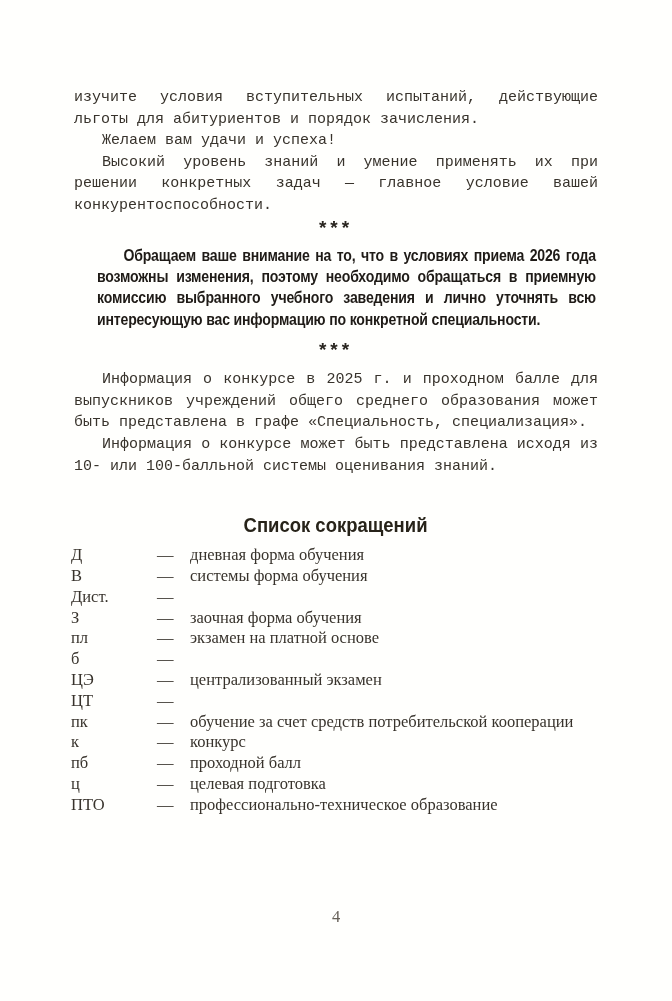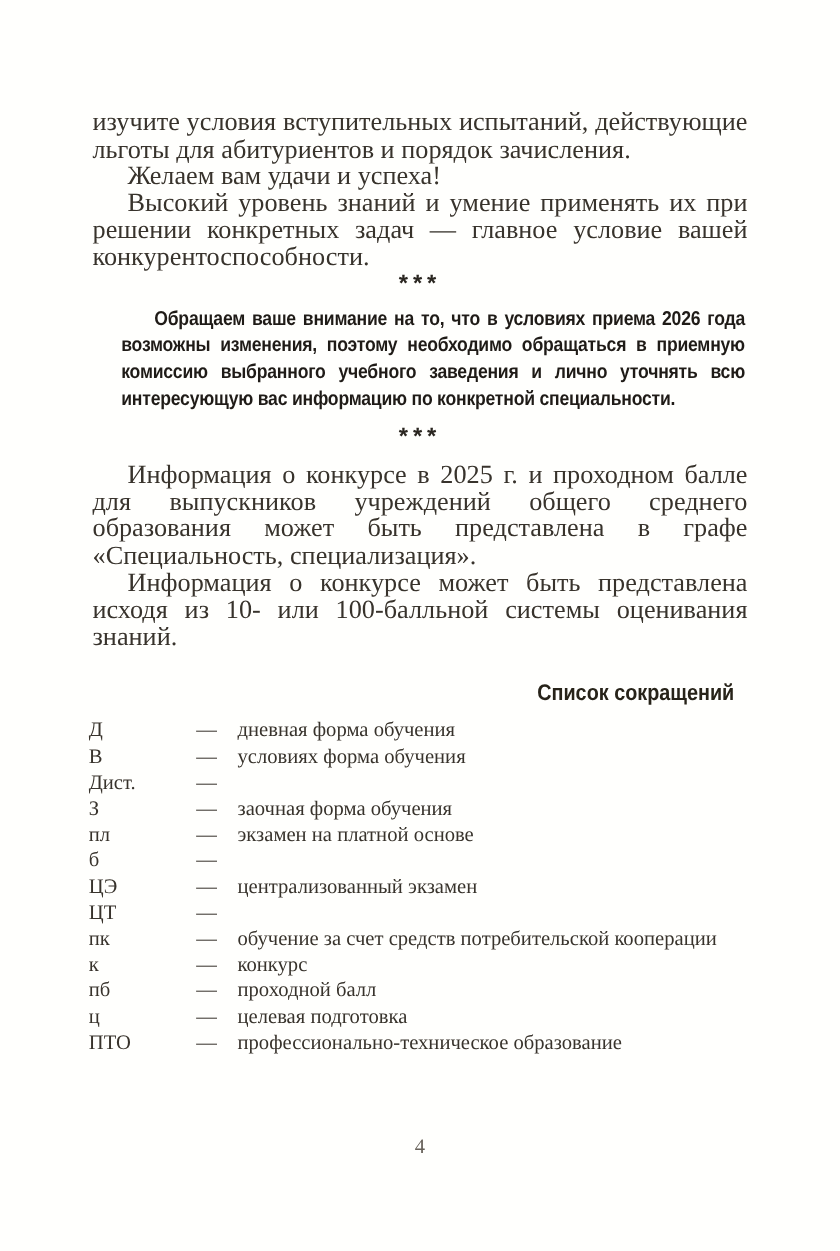--- a/index.html
+++ b/index.html
@@ -13,23 +13,24 @@
     color: #38332c;
     overflow: hidden;
   }
   .content {
     position: absolute;
     left: 74px;
     right: 74px;
     top: 87px;
   }
   p.body {
-    font-size: 21px;
+    font-size: 15px;
     line-height: 21.6px;
     text-align: justify;
+    font-family: Liberation Mono, monospace;
   }
   p.indent { text-indent: 28px; }
   .separator {
     font-family: "Liberation Sans", sans-serif;
     font-weight: bold;
     font-size: 19px;
     line-height: 22px;
     letter-spacing: 4px;
     text-align: center;
     color: #2a2620;
@@ -45,25 +46,25 @@
     font-weight: bold;
     font-size: 16px;
     letter-spacing: -0.2px;
     line-height: 21.4px;
     text-align: justify;
     text-indent: 30px;
     color: #1f1b17;
   }
   .para-4 { margin-top: 8px; }
   .abbr-title {
-    margin-top: 22px;
-    text-align: right;
+    margin-top: 36px;
+    text-align: center;
     font-family: "Liberation Sans", sans-serif;
     font-weight: bold;
-    font-size: 18px;
+    font-size: 21px;
     line-height: 24px;
     color: #272319;
   }
   .abbr-title .squeeze {
     display: inline-block;
     transform: scaleX(0.88);
     transform-origin: 50% 50%;
   }
   .abbr-list {
     margin-top: 8px;
@@ -116,21 +117,21 @@
     <div class="abbr-list" id="abbr-list">
   <div class="abbr-row">
     <span class="abbr-key">Д</span>
     <span class="abbr-dash">—</span>
     <span class="abbr-meaning">дневная форма обучения</span>
   </div>
 
   <div class="abbr-row">
     <span class="abbr-key">В</span>
     <span class="abbr-dash">—</span>
-    <span class="abbr-meaning">условиях форма обучения</span>
+    <span class="abbr-meaning">системы форма обучения</span>
   </div>
 
   <div class="abbr-row">
     <span class="abbr-key">Дист.</span>
     <span class="abbr-dash">—</span>
   </div>
 
   <div class="abbr-row">
     <span class="abbr-key">З</span>
     <span class="abbr-dash">—</span>

